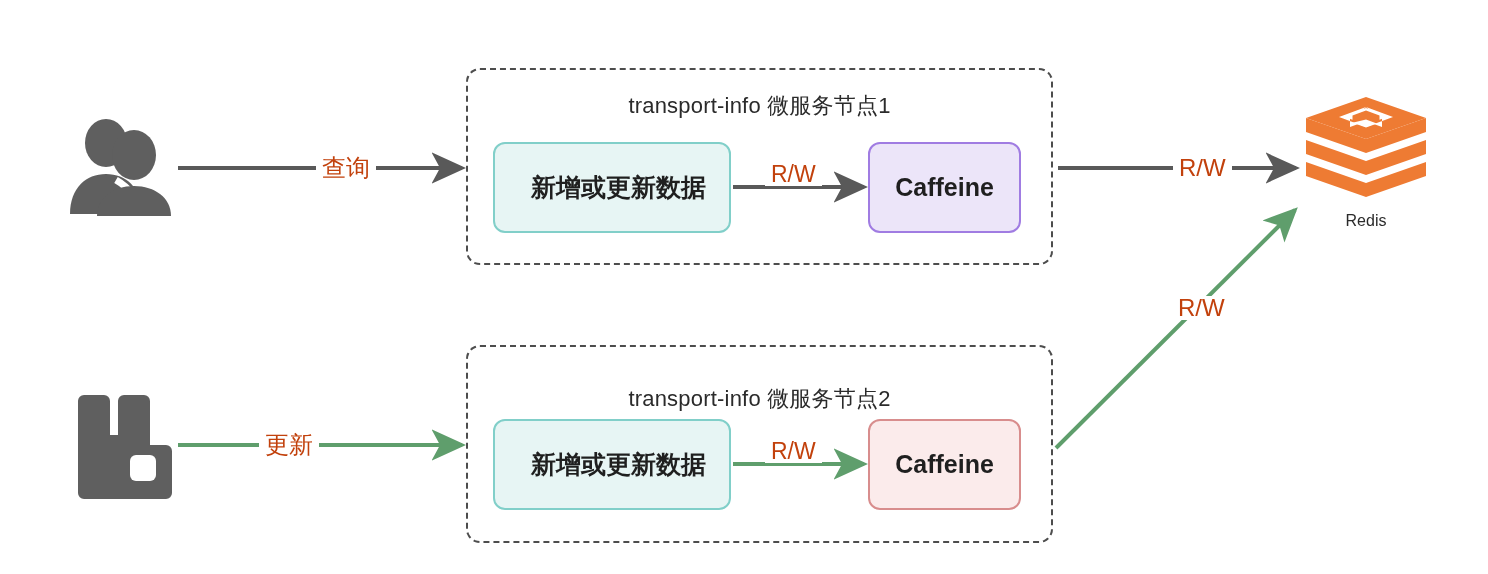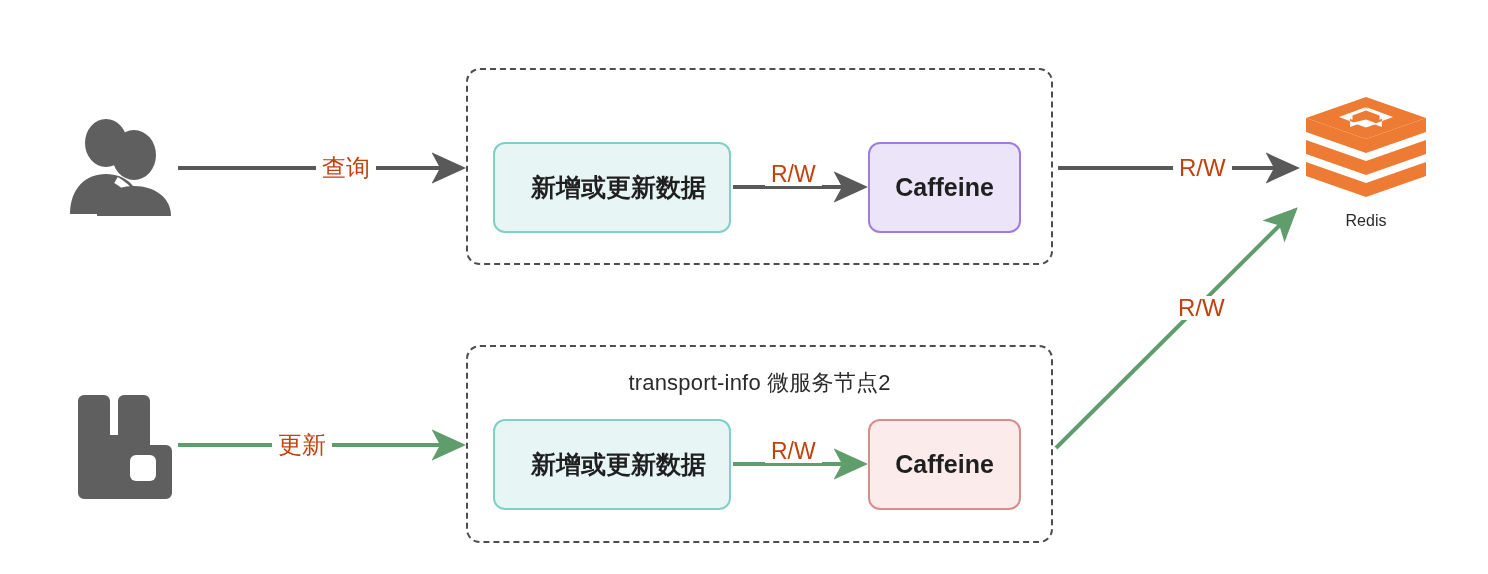--- a/index.html
+++ b/index.html
@@ -35,21 +35,21 @@
   .node-title{
     position:absolute;
     width:587px;
     text-align:center;
     font-size:22px;
     color:#2b2b2b;
     white-space:nowrap;
     letter-spacing:.2px;
   }
   #node1-title{ left:466px; top:91px; }
-  #node2-title{ left:466px; top:368px; }
+  #node2-title{ left:466px; top:384px; }
 
   
   .inner-box{
     position:absolute;
     box-sizing:border-box;
     border-radius:12px;
     display:flex;
     align-items:center;
     justify-content:center;
     font-size:25px;
@@ -70,21 +70,21 @@
   .edge-label{
     position:absolute;
     font-size:24px;
     color:#c2410c;
     background:#ffffff;
     padding:0 6px;
     white-space:nowrap;
     line-height:1;
   }
   #label-query  { left:316px;  top:156px; }
-  #label-update { left:272px;  top:433px; }
+  #label-update { left:259px;  top:433px; }
   #label-rw1    { left:765px;  top:163px; font-size:23px;}
   #label-rw2    { left:765px;  top:440px; font-size:23px;}
   #label-rw3    { left:1173px; top:156px; }
   #label-rw4    { left:1172px; top:296px; }
 
   
   #redis-logo{ position:absolute; left:1305px; top:96px; width:122px; height:102px; }
   #redis-label{
     position:absolute;
     left:1296px; top:212px;
@@ -141,20 +141,21 @@
       <path d="M29,98 C29,80 45,68 66,68 C87,68 103,80 103,98 Z"></path>
     </g>
   </svg>
 
   <svg id="factory-icon" viewBox="0 0 100 106" xmlns="http://www.w3.org/2000/svg">
     <path fill="#5f5f5f" d="M6,8 a6,6 0 0 1 6,-6 h20 a6,6 0 0 1 6,6 v34 h8 V8 a6,6 0 0 1 6,-6 h20 a6,6 0 0 1 6,6 v44 h16 a6,6 0 0 1 6,6 v42 a6,6 0 0 1 -6,6 h-82 a6,6 0 0 1 -6,-6 Z"></path>
     <rect x="58" y="62" width="26" height="26" rx="6" fill="#ffffff"></rect>
   </svg>
 
   <div id="node1-box" class="node-box"></div>
+  <div id="node1-title" class="node-title">transport-info 微服务节点1</div>
   <div id="data1" class="inner-box box-teal">新增或更新数据</div>
   <div id="caffeine1" class="inner-box box-purple">Caffeine</div>
 
   <div id="node2-box" class="node-box"></div>
   <div id="node2-title" class="node-title">transport-info 微服务节点2</div>
   <div id="data2" class="inner-box box-teal">新增或更新数据</div>
   <div id="caffeine2" class="inner-box box-pink">Caffeine</div>
 
   <div id="label-query" class="edge-label">查询</div>
   <div id="label-update" class="edge-label">更新</div>

